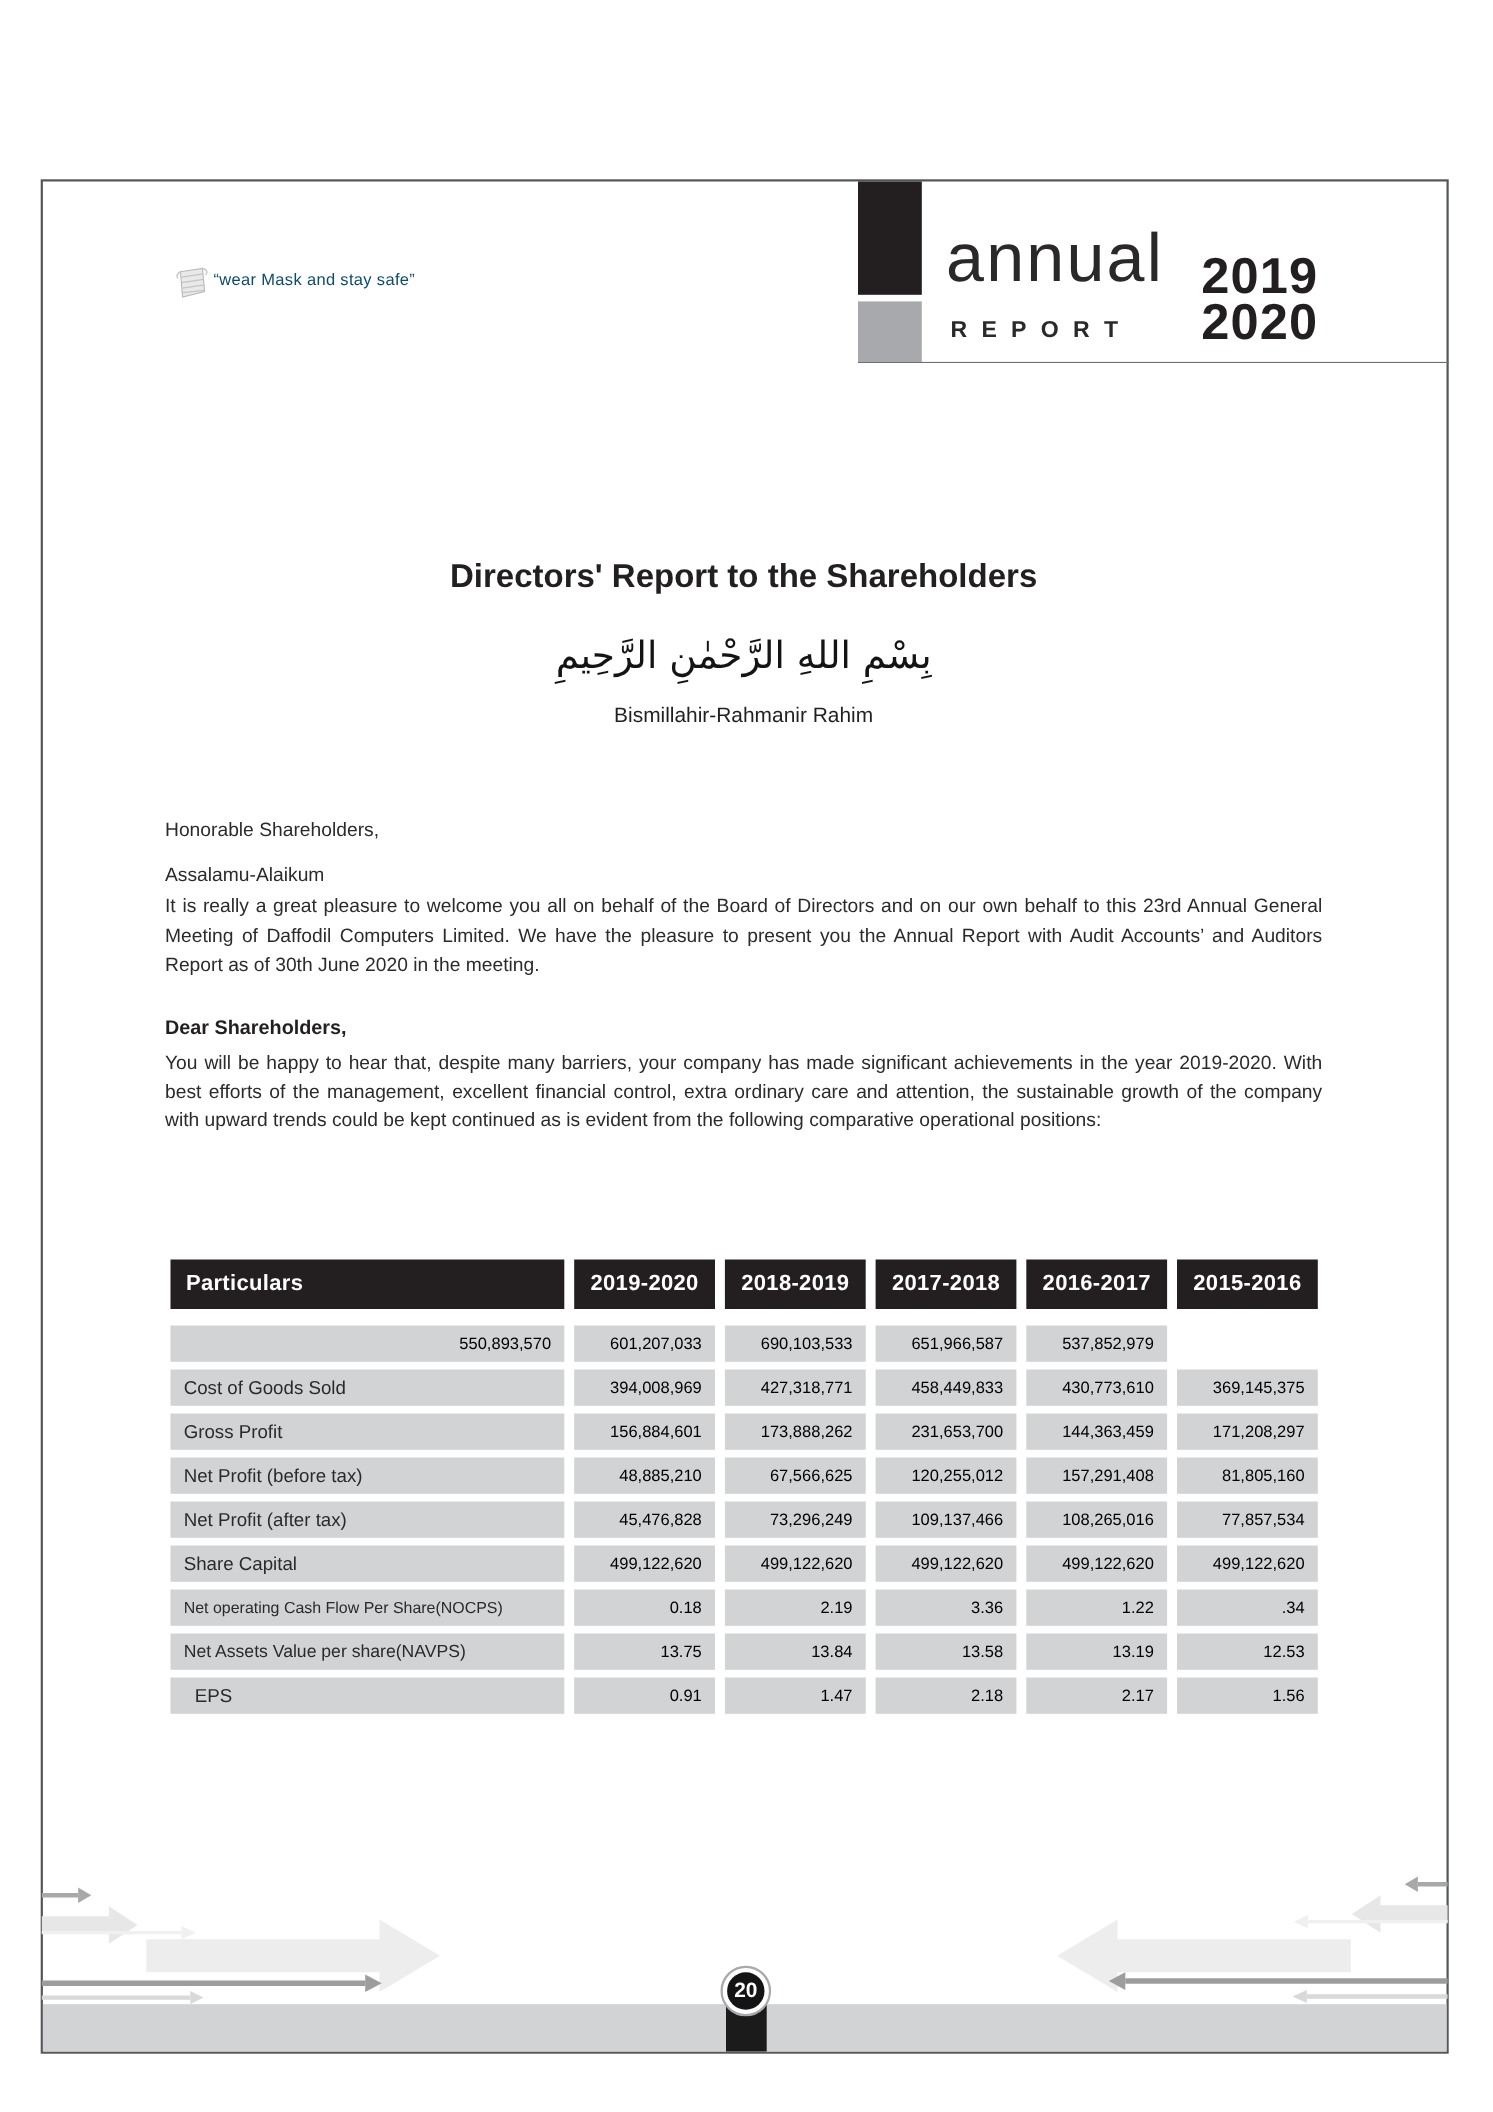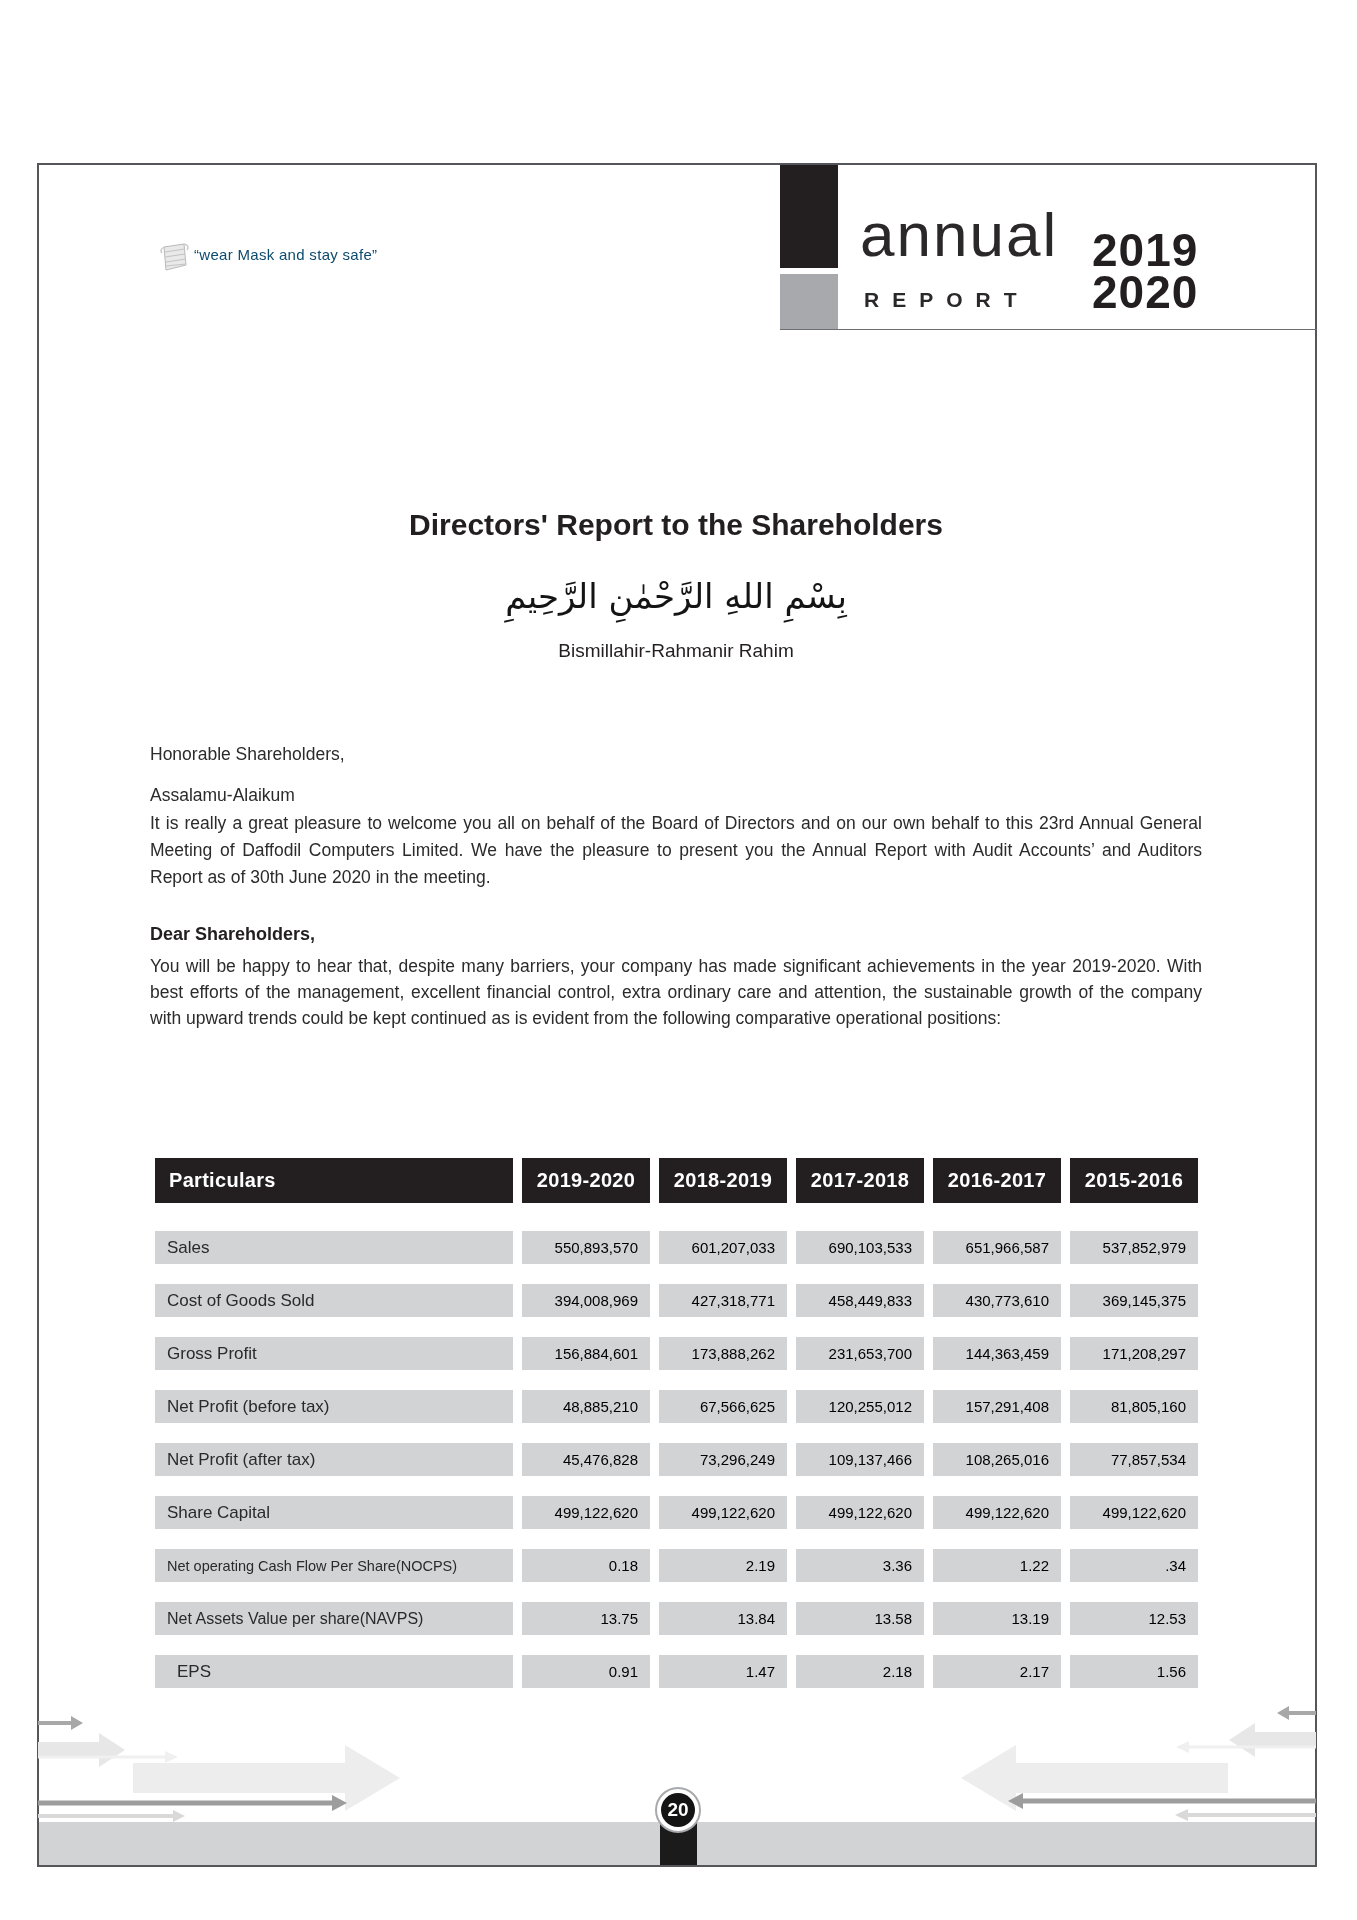--- a/index.html
+++ b/index.html
@@ -36,21 +36,21 @@
   
   .salute-1{left:150px;top:744px;font-size:17.5px;color:#2b2b2b;}
   .salute-2{left:150px;top:785px;font-size:17.5px;color:#2b2b2b;}
   .para{left:150px;width:1052px;font-size:17.5px;line-height:27px;color:#2b2b2b;text-align:justify;}
   .para-1{top:810px;}
   .dear-heading{left:150px;top:924px;font-size:18px;font-weight:700;color:#231f20;}
   .para-2{top:953px;line-height:26px;}
 
   
   .fin-table{left:155px;top:1145px;width:1043px;}
-  .t-grid{display:grid;grid-template-columns:358px 128px 128px 128px 128px 128px;column-gap:9px;margin-top:13px;}
+  .t-grid{display:grid;grid-template-columns:358px 128px 128px 128px 128px 128px;column-gap:9px;}
   .t-head .cell{
     background:#231f20;color:#ffffff;font-weight:700;font-size:20px;height:45px;
     display:flex;align-items:center;justify-content:center;letter-spacing:.3px;
   }
   .t-head .cell.part{justify-content:flex-start;padding-left:14px;box-sizing:border-box;}
   .t-body{margin-top:15px;display:grid;row-gap:7px;}
   .t-body .cell{
     background:#d1d3d4;height:33px;display:flex;align-items:center;font-size:17px;color:#2a2a2a;
     box-sizing:border-box;
   }
@@ -111,21 +111,20 @@
   <div class="t-grid t-head">
     <div class="cell part">Particulars</div>
     <div class="cell">2019-2020</div>
     <div class="cell">2018-2019</div>
     <div class="cell">2017-2018</div>
     <div class="cell">2016-2017</div>
     <div class="cell">2015-2016</div>
   </div>
   <div class="t-body">
     <div class="t-grid">
-      <div class="cell lab">Sales</div>
       <div class="cell num">550,893,570</div>
       <div class="cell num">601,207,033</div>
       <div class="cell num">690,103,533</div>
       <div class="cell num">651,966,587</div>
       <div class="cell num">537,852,979</div>
     </div>
     <div class="t-grid">
       <div class="cell lab">Cost of Goods Sold</div>
       <div class="cell num">394,008,969</div>
       <div class="cell num">427,318,771</div>

